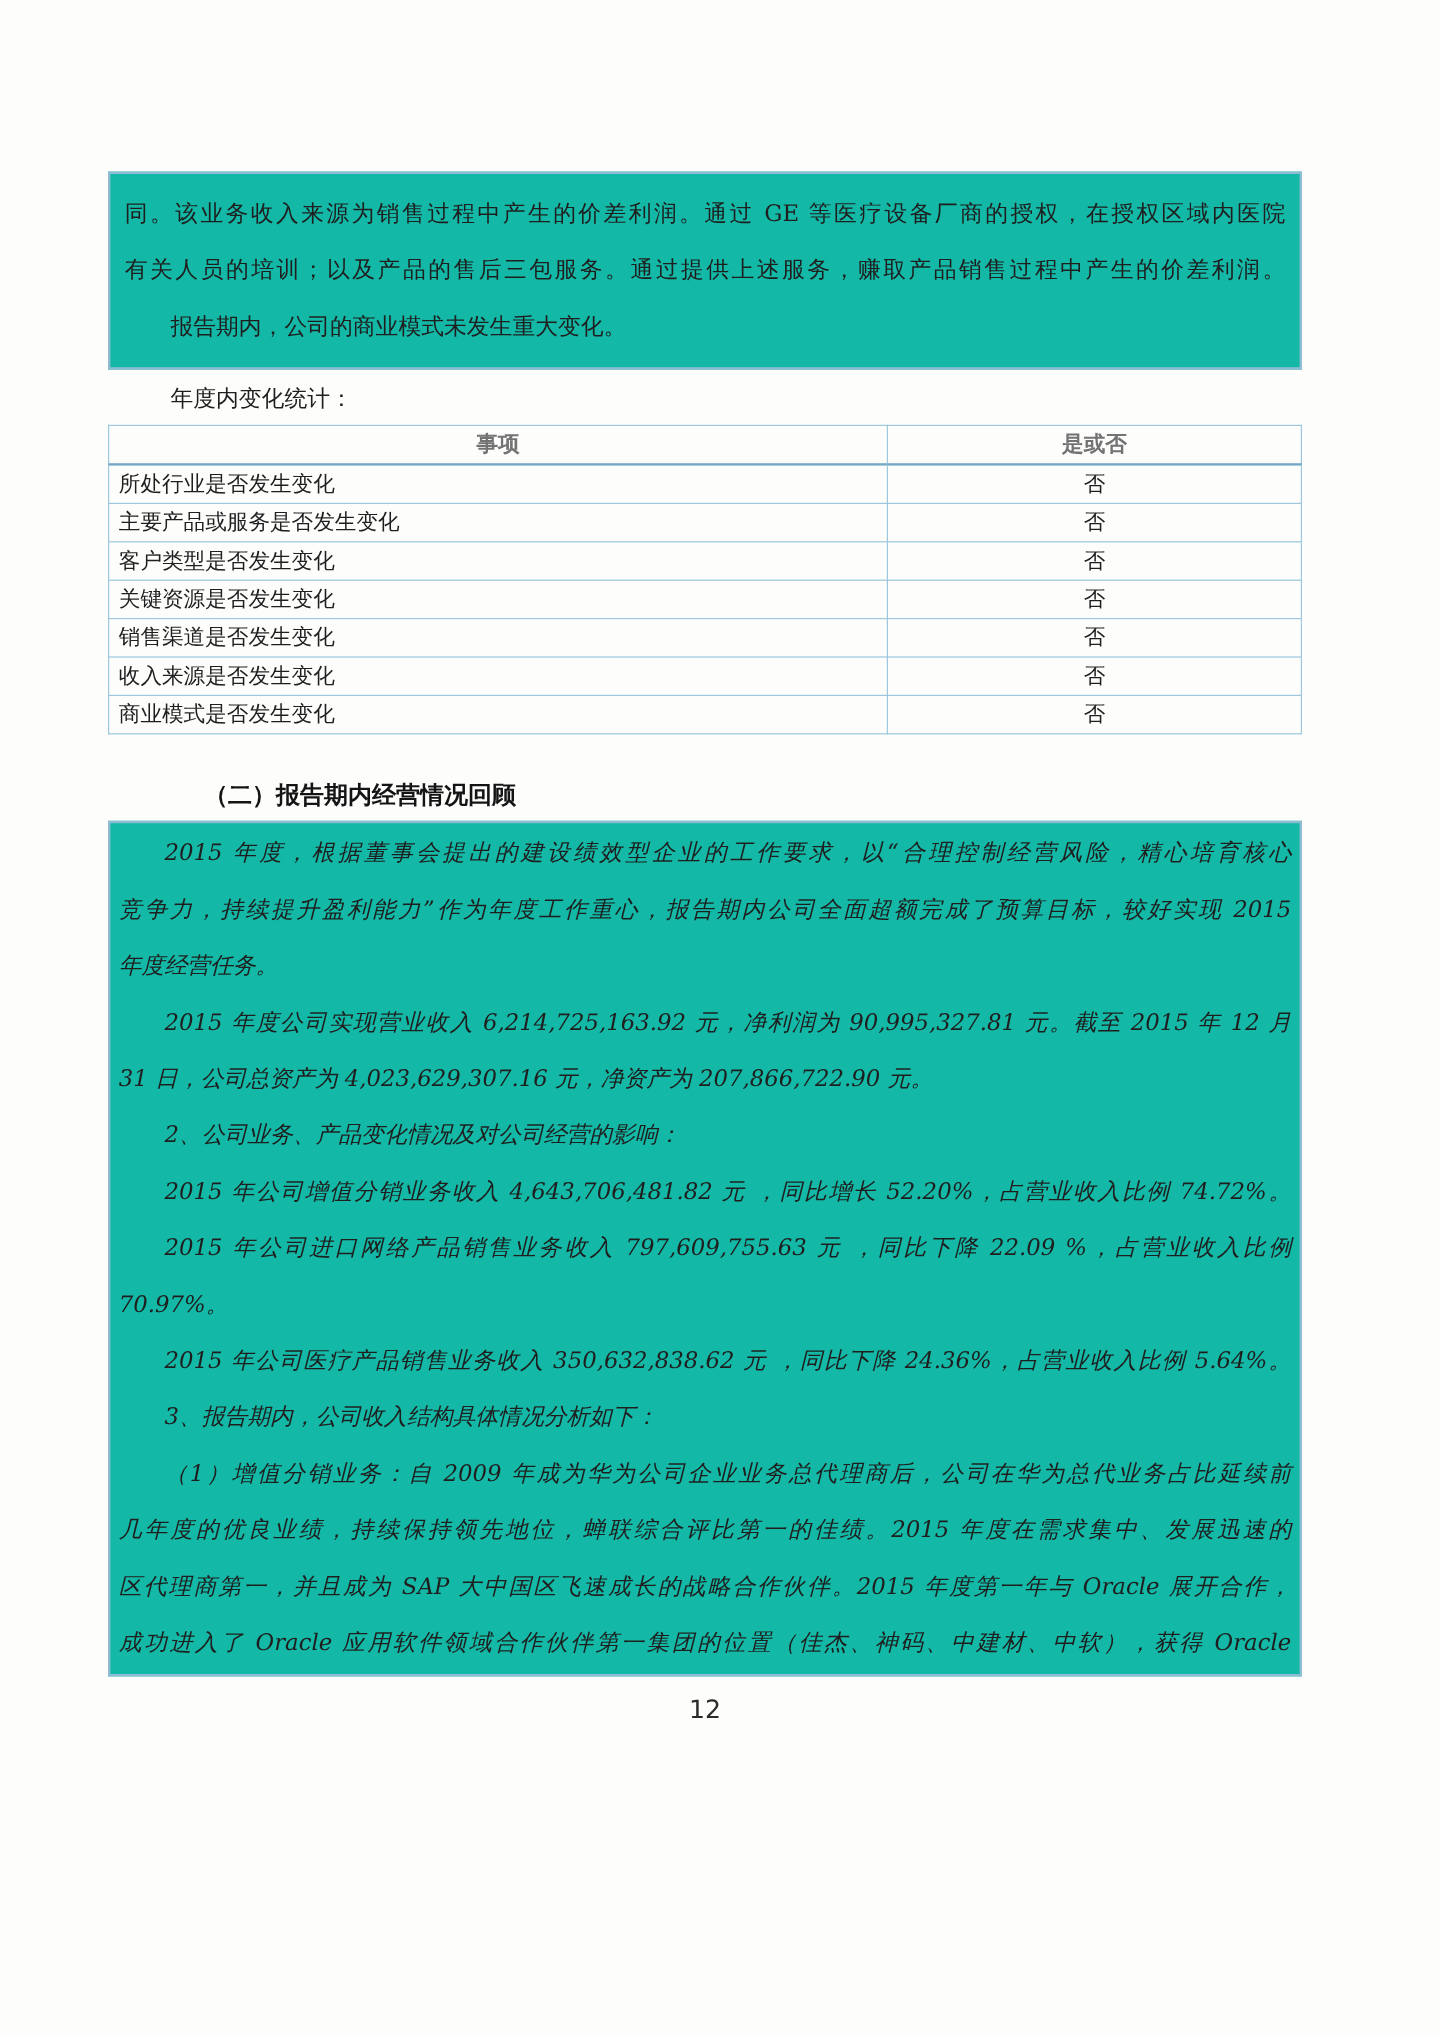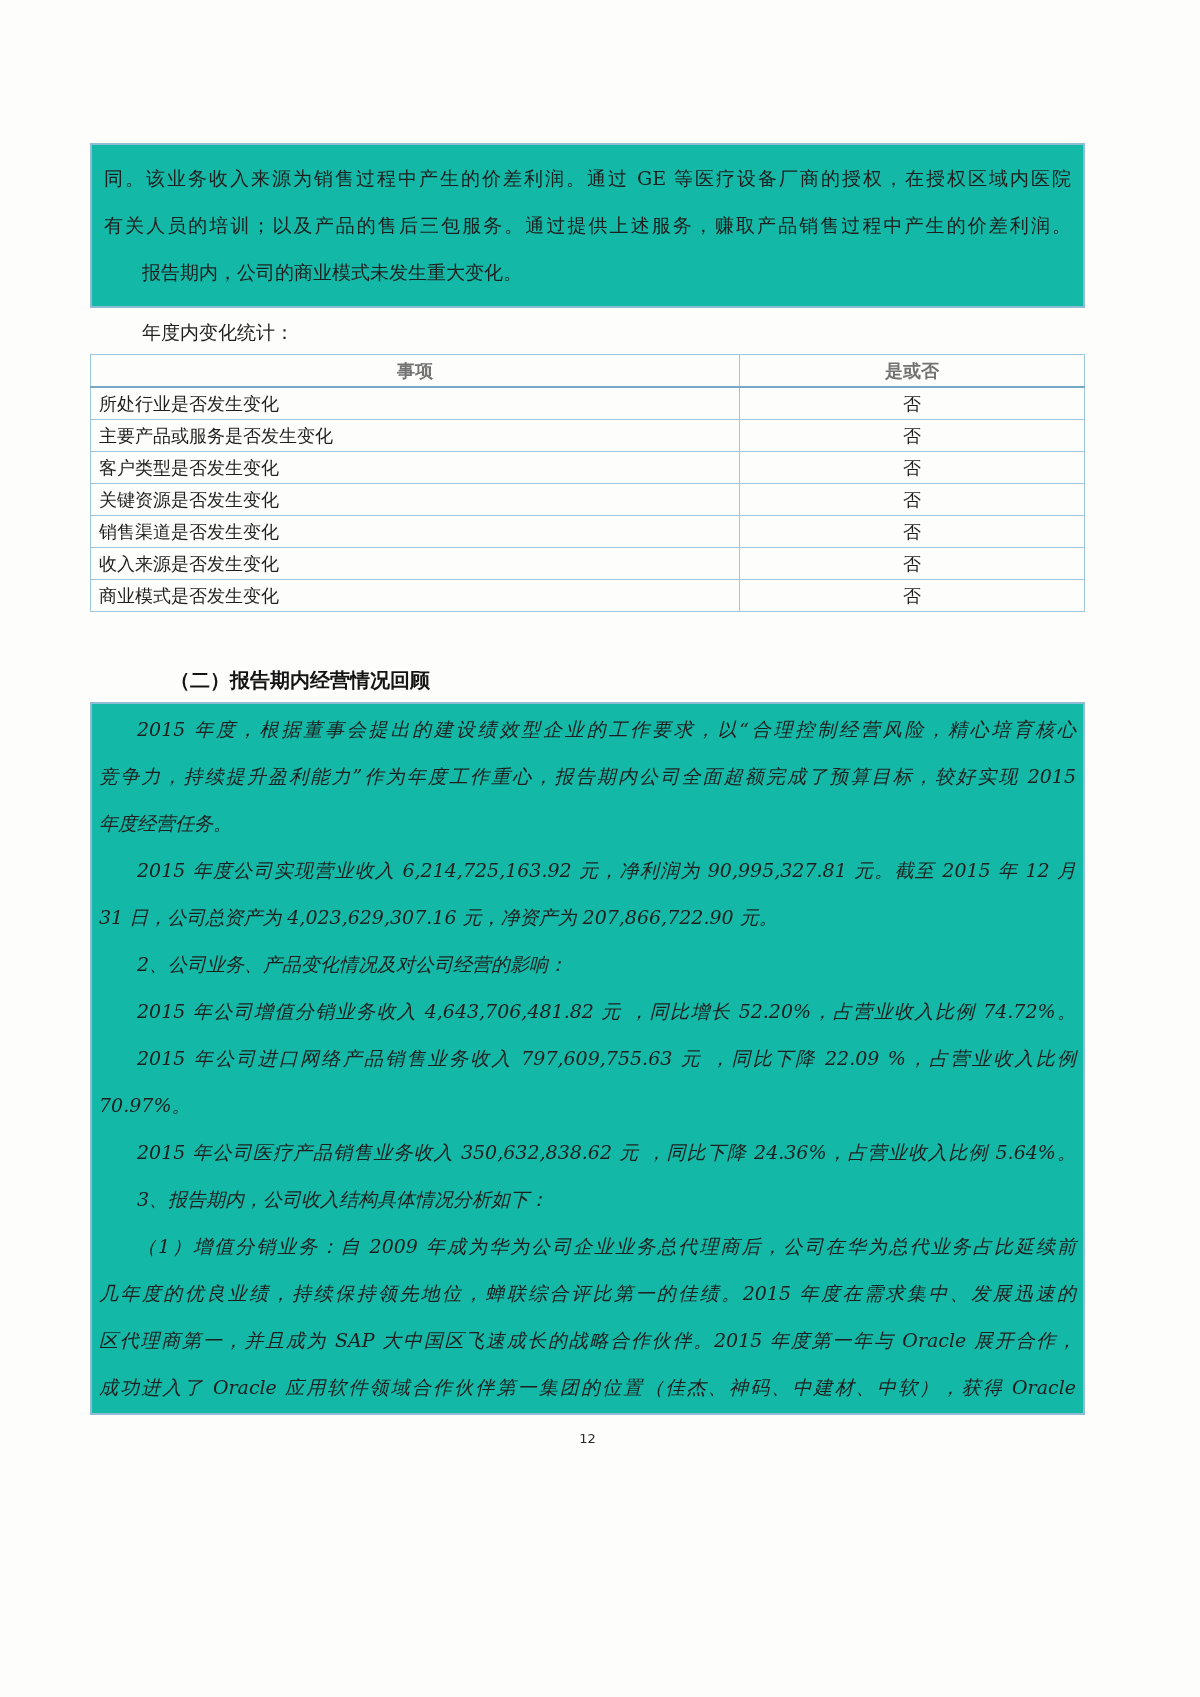--- a/index.html
+++ b/index.html
@@ -66,36 +66,36 @@
     color:#737373;
     border-bottom:2px solid #76a9c6;
     height:30px;
   }
   table.changes col.c1{width:65.3%;}
   table.changes td.c1{text-align:left;}
   table.changes td.c2{text-align:center;}
   table.changes{border:1px solid #8fbcd4;}
 
   .section-heading{
-    margin-top:52px;
+    margin-top:34px;
     padding-left:80px;
     font-size:20px;
     font-weight:bold;
     color:#141414;
     line-height:32px;
     height:32px;
     font-family:"DejaVu Sans","Liberation Sans",sans-serif;
   }
 
   #box2{margin-top:6px;padding:2px 7px;font-style:italic;}
 
   .pagenum{
     margin-top:16px;
     text-align:center;
-    font-size:13px;
+    font-size:21px;
     color:#2a2a2a;
     font-family:"DejaVu Sans","Liberation Sans",sans-serif;
   }
 </style>
 </head>
 <body>
 
 <div class="sheet">
 
   <div id="box1" class="textbox">

